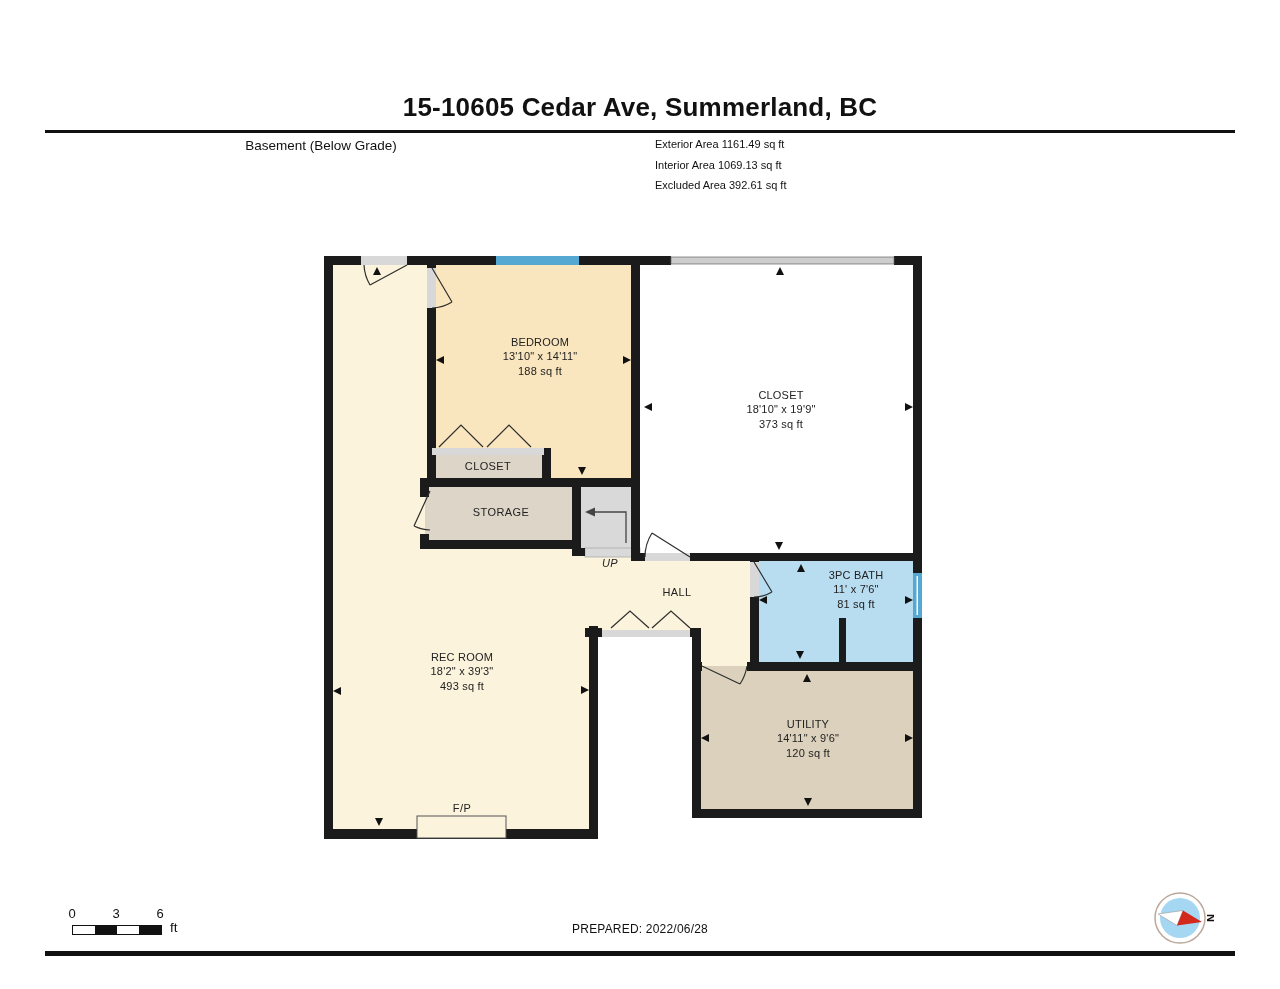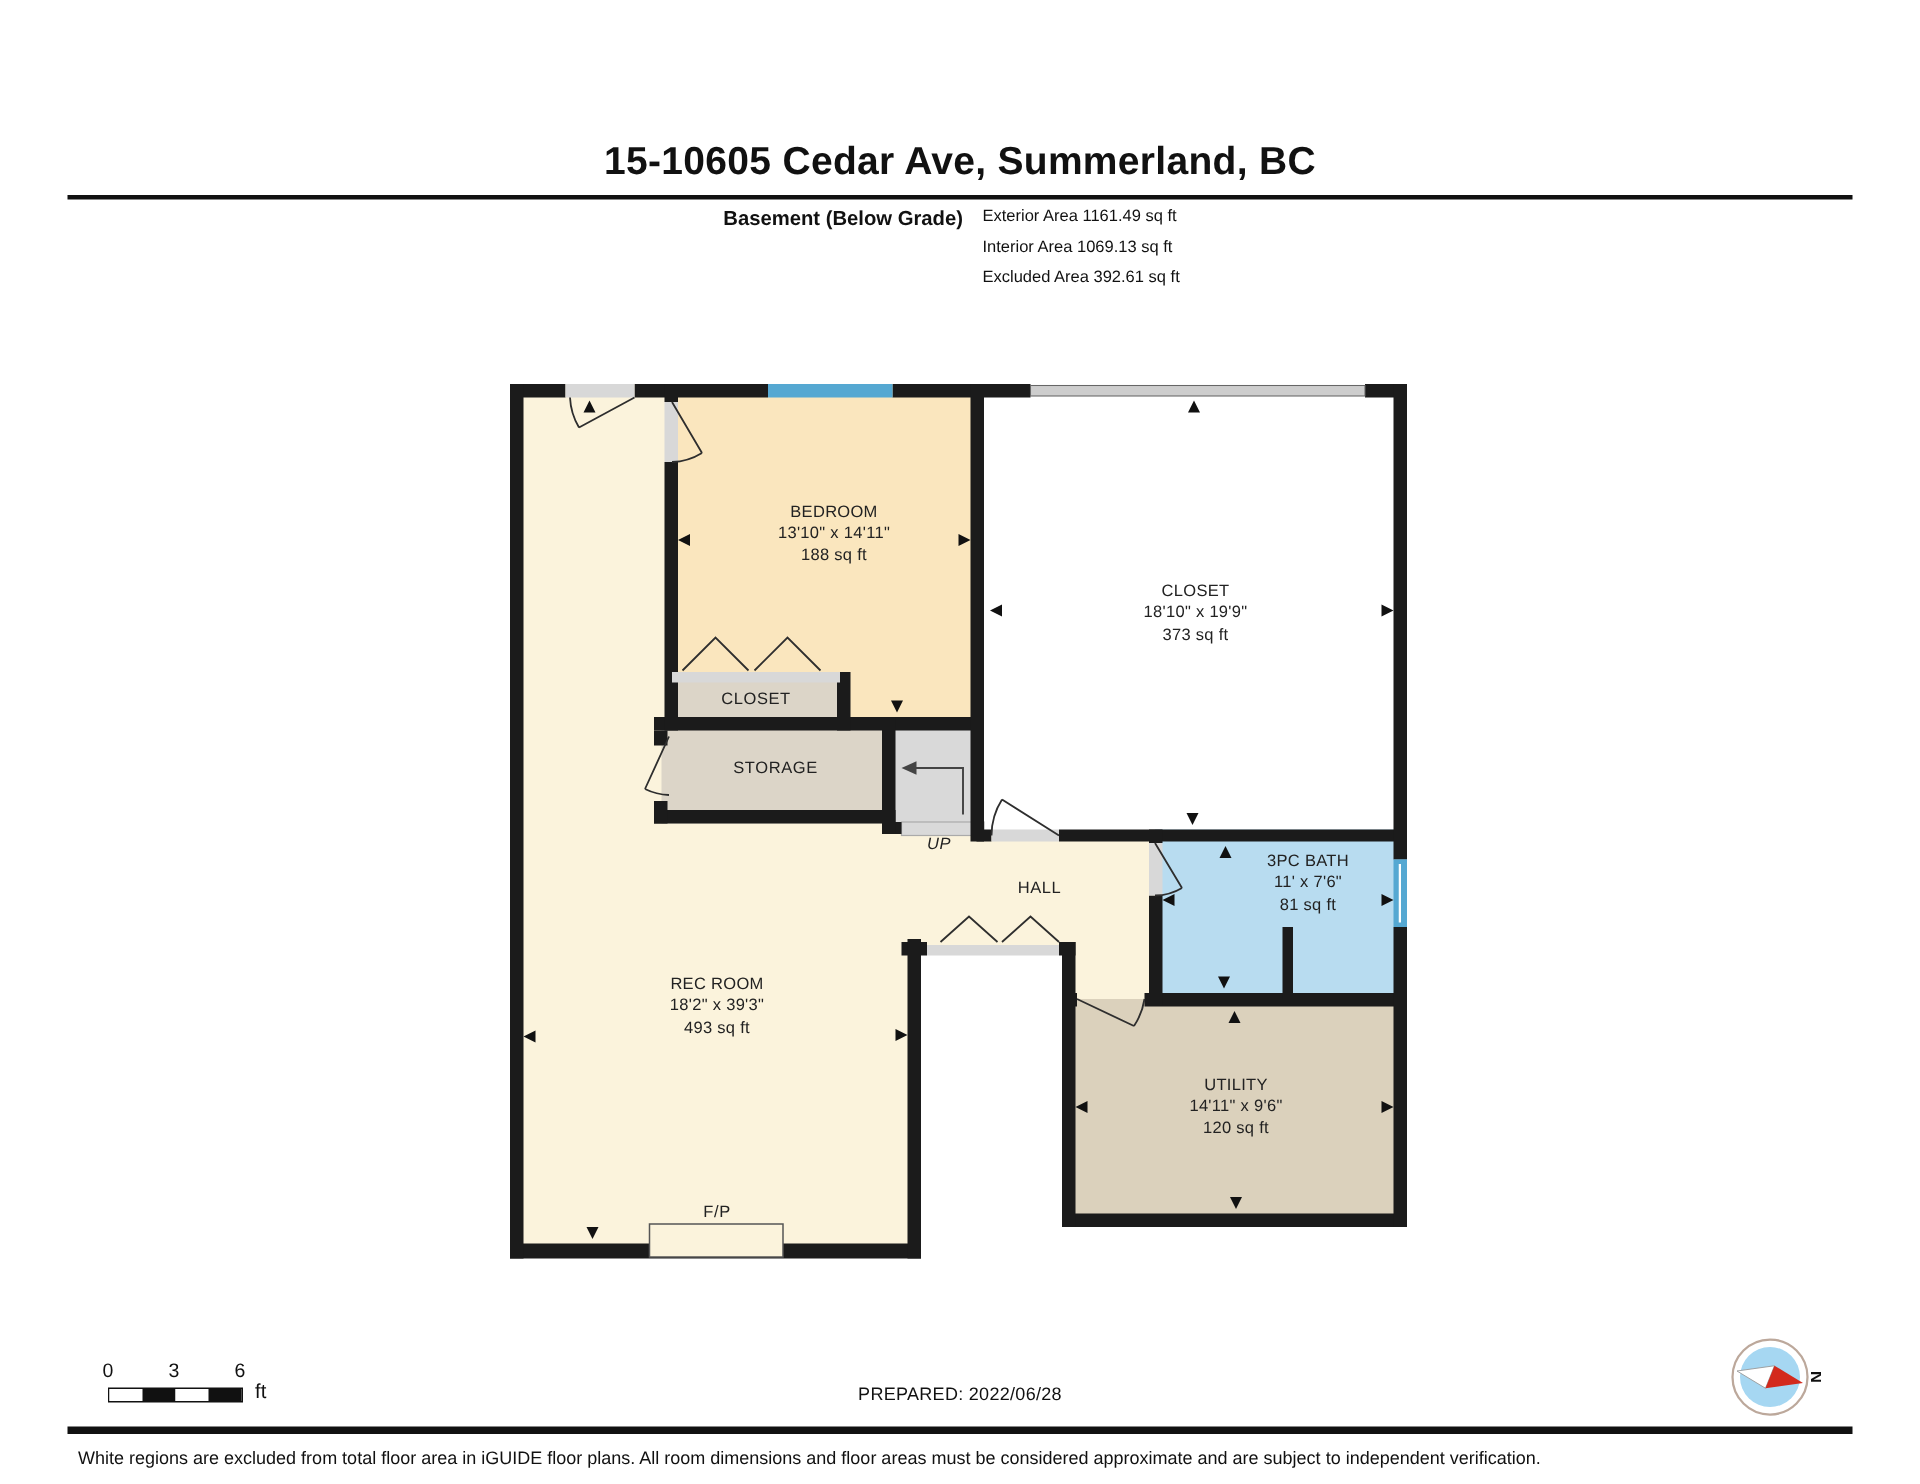--- a/index.html
+++ b/index.html
@@ -1,23 +1,23 @@
 <!DOCTYPE html>
 <html><head>
 <meta charset="utf-8">
 <style>
   html,body{margin:0;padding:0;background:#fff;}
   .page{position:relative;width:1280px;height:989px;background:#fff;overflow:hidden;
         font-family:"Liberation Sans",sans-serif;color:#111;margin-top:48px;}
   .abs{position:absolute;}
   .page-title{top:44px;left:0;width:100%;text-align:center;font-size:26px;font-weight:700;letter-spacing:.2px;}
   .rule{background:#111;}
-  .floor-label{top:90px;left:0;width:642px;text-align:right;font-size:13.5px;font-weight:700;}
+  .floor-label{top:90px;left:0;width:642px;text-align:center;font-size:13.5px;font-weight:400;}
   .area-line{left:655px;font-size:11px;font-weight:400;}
-  .plan{left:340px;top:205px;width:600px;height:590px;}
+  .plan{left:324px;top:205px;width:600px;height:590px;}
   .plan svg{position:absolute;left:0;top:0;}
   .room-label{position:absolute;transform:translate(-50%,-50%);text-align:center;
               font-size:11px;line-height:1.3;color:#222;letter-spacing:.2px;white-space:nowrap;}
   .small-label{position:absolute;transform:translate(-50%,-50%);font-size:11px;color:#222;
                letter-spacing:.4px;white-space:nowrap;}
   .scale{left:70px;top:858px;width:130px;height:34px;}
   .scale .tick{position:absolute;top:0;transform:translateX(-50%);font-size:13px;}
   .scale .bar{position:absolute;left:2px;top:19px;width:88px;height:8px;border:1px solid #111;display:flex;}
   .scale .bar div{flex:1;}
   .scale .unit{position:absolute;left:100px;top:14px;font-size:13.5px;}
@@ -189,15 +189,14 @@
 
   <svg class="abs compass" width="64" height="64" viewBox="0 0 64 64">
     <circle cx="30" cy="30" r="25" fill="#ffffff" stroke-width="1.5" stroke="#BCA89B"></circle>
     <circle cx="30" cy="30" r="20" fill="#A6D7F2"></circle>
     <polygon points="8,26 33,22.5 27,37.5" stroke="#999999" stroke-width="0.6" fill="#ffffff"></polygon>
     <polygon points="52,34 33,22.5 27,37.5" fill="#D3291C"></polygon>
     <text x="60" y="30" transform="rotate(90 60 30)" font-size="11" font-weight="bold" fill="#111" text-anchor="middle" dominant-baseline="middle">N</text>
   </svg>
 
   <div class="abs rule" style="left:45px;top:903px;width:1190px;height:5px;"></div>
-  <div class="abs disclaimer">White regions are excluded from total floor area in iGUIDE floor plans. All room dimensions and floor areas must be considered approximate and are subject to independent verification.</div>
 
 </div>
 
 </body></html>

